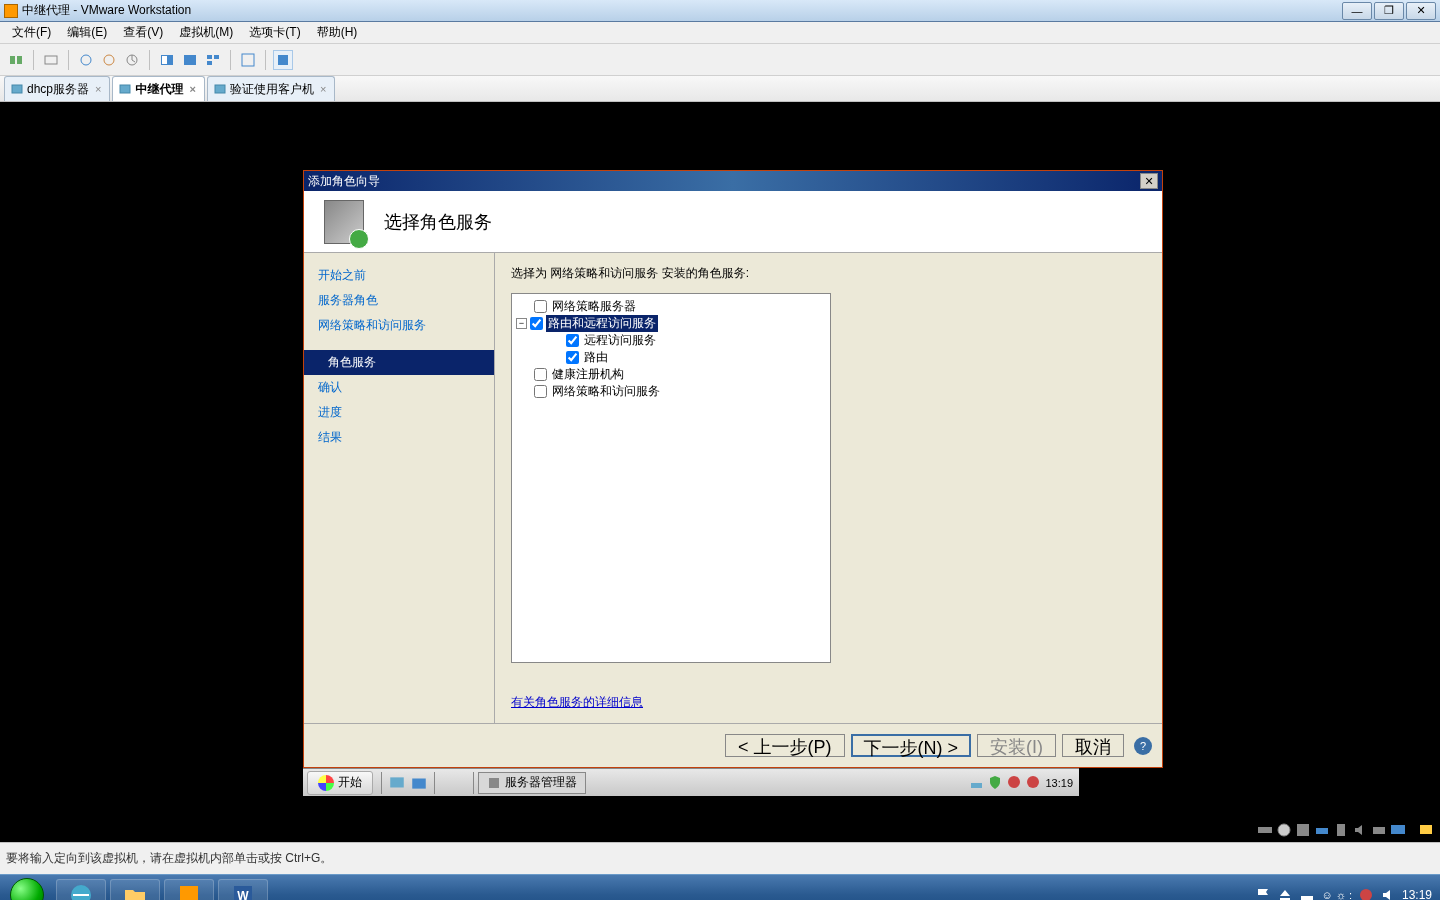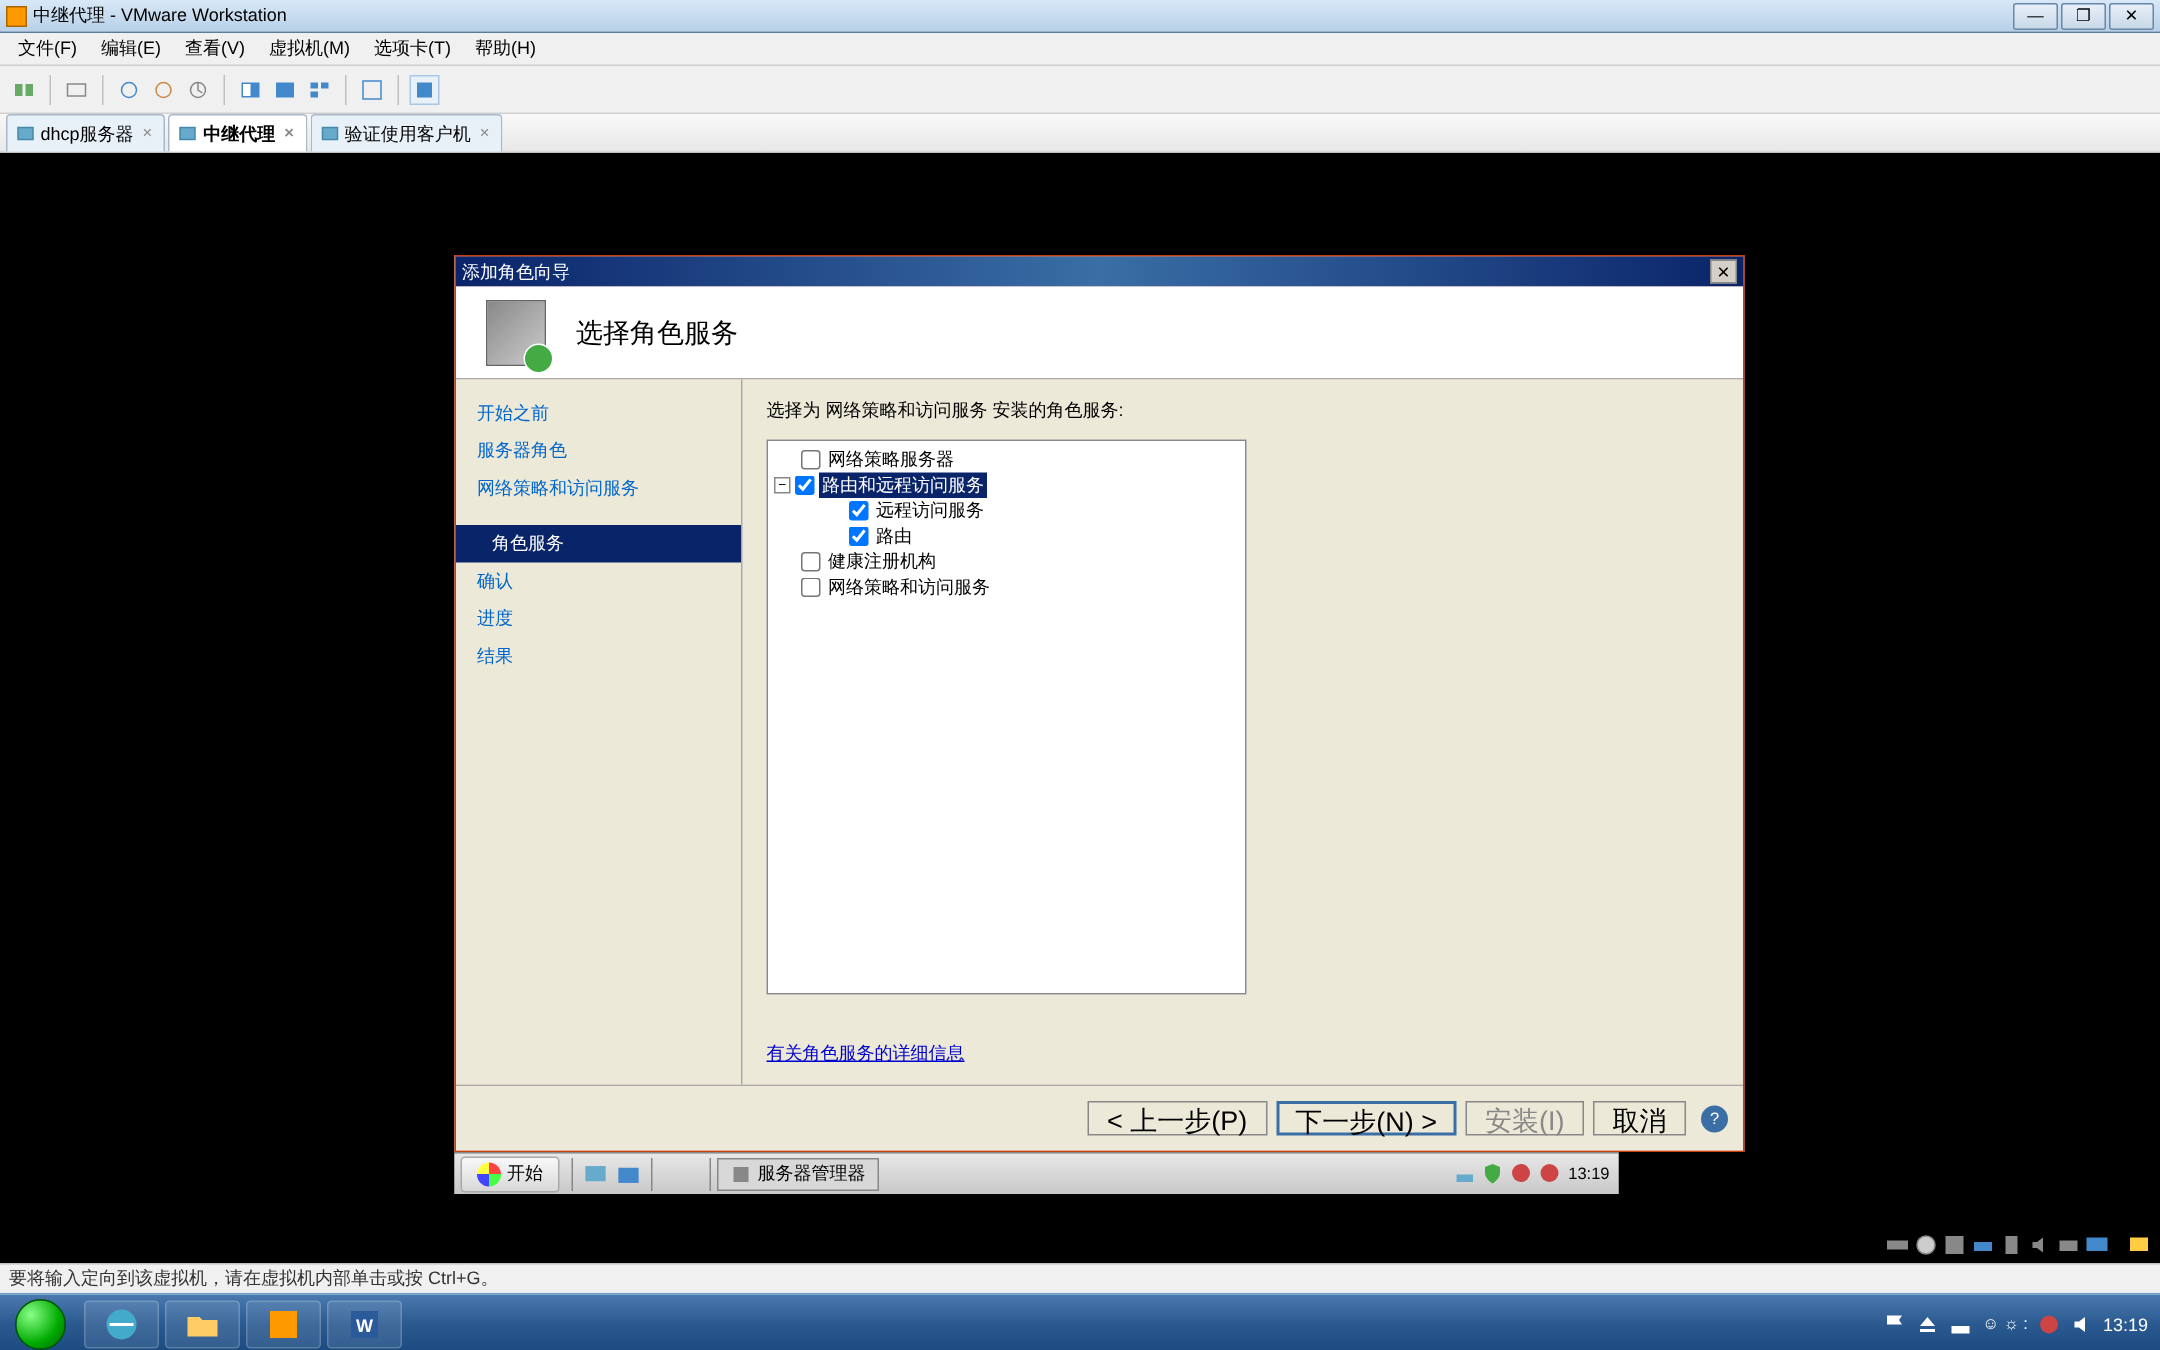--- a/index.html
+++ b/index.html
@@ -26,21 +26,21 @@
 .tabbar{height:26px;background:linear-gradient(to bottom,#f8f8f8,#e8e8e8);border-bottom:1px solid #c0c0c0;display:flex;align-items:flex-end;padding:0 4px;}
 .tab{height:22px;border:1px solid #a8b8c8;border-bottom:none;background:#e8f0f8;display:flex;align-items:center;padding:12px 6px;margin-right:2px;cursor:pointer;border-radius:3px 3px 0 0;gap:4px;}
 .tab.active{background:#fff;font-weight:bold;}
 .tab .close{color:#888;font-size:11px;cursor:pointer;padding:0 2px;}
 .tab .ticon{width:12px;height:12px;}
 
 
 .viewport{position:relative;width:1440px;height:calc(900px - 22px - 22px - 32px - 26px - 18px - 40px);background:#000;}
 
 
-.statusbar{height:20px;background:#f0f0f0;border-top:1px solid #c0c0c0;font-size:11px;display:flex;align-items:center;padding:0 6px;color:#333;}
+.statusbar{height:32px;background:#f0f0f0;border-top:1px solid #c0c0c0;font-size:11px;display:flex;align-items:center;padding:0 6px;color:#333;}
 
 
 .host-taskbar{height:40px;background:linear-gradient(to bottom,#4a7ab0 0%,#2a5a90 50%,#1a4a80 100%);display:flex;align-items:center;padding:0 0;border-top:1px solid #6a9ac8;}
 .start-orb{width:54px;height:40px;display:flex;align-items:center;justify-content:center;}
 .start-orb .orb{width:34px;height:34px;border-radius:50%;background:radial-gradient(circle at 30% 30%,#8f8,#0a0 60%,#060);border:1px solid #050;}
 .host-taskbar .tbtn{width:50px;height:32px;border:1px solid rgba(255,255,255,0.2);background:rgba(255,255,255,0.1);border-radius:3px;margin:0 2px;display:flex;align-items:center;justify-content:center;cursor:pointer;}
 .host-taskbar .tray{margin-left:auto;display:flex;align-items:center;gap:6px;padding:0 8px;color:#fff;}
 .host-taskbar .tray .ticon{width:16px;height:16px;}
 .host-taskbar .clock{color:#fff;font-size:12px;}
 

